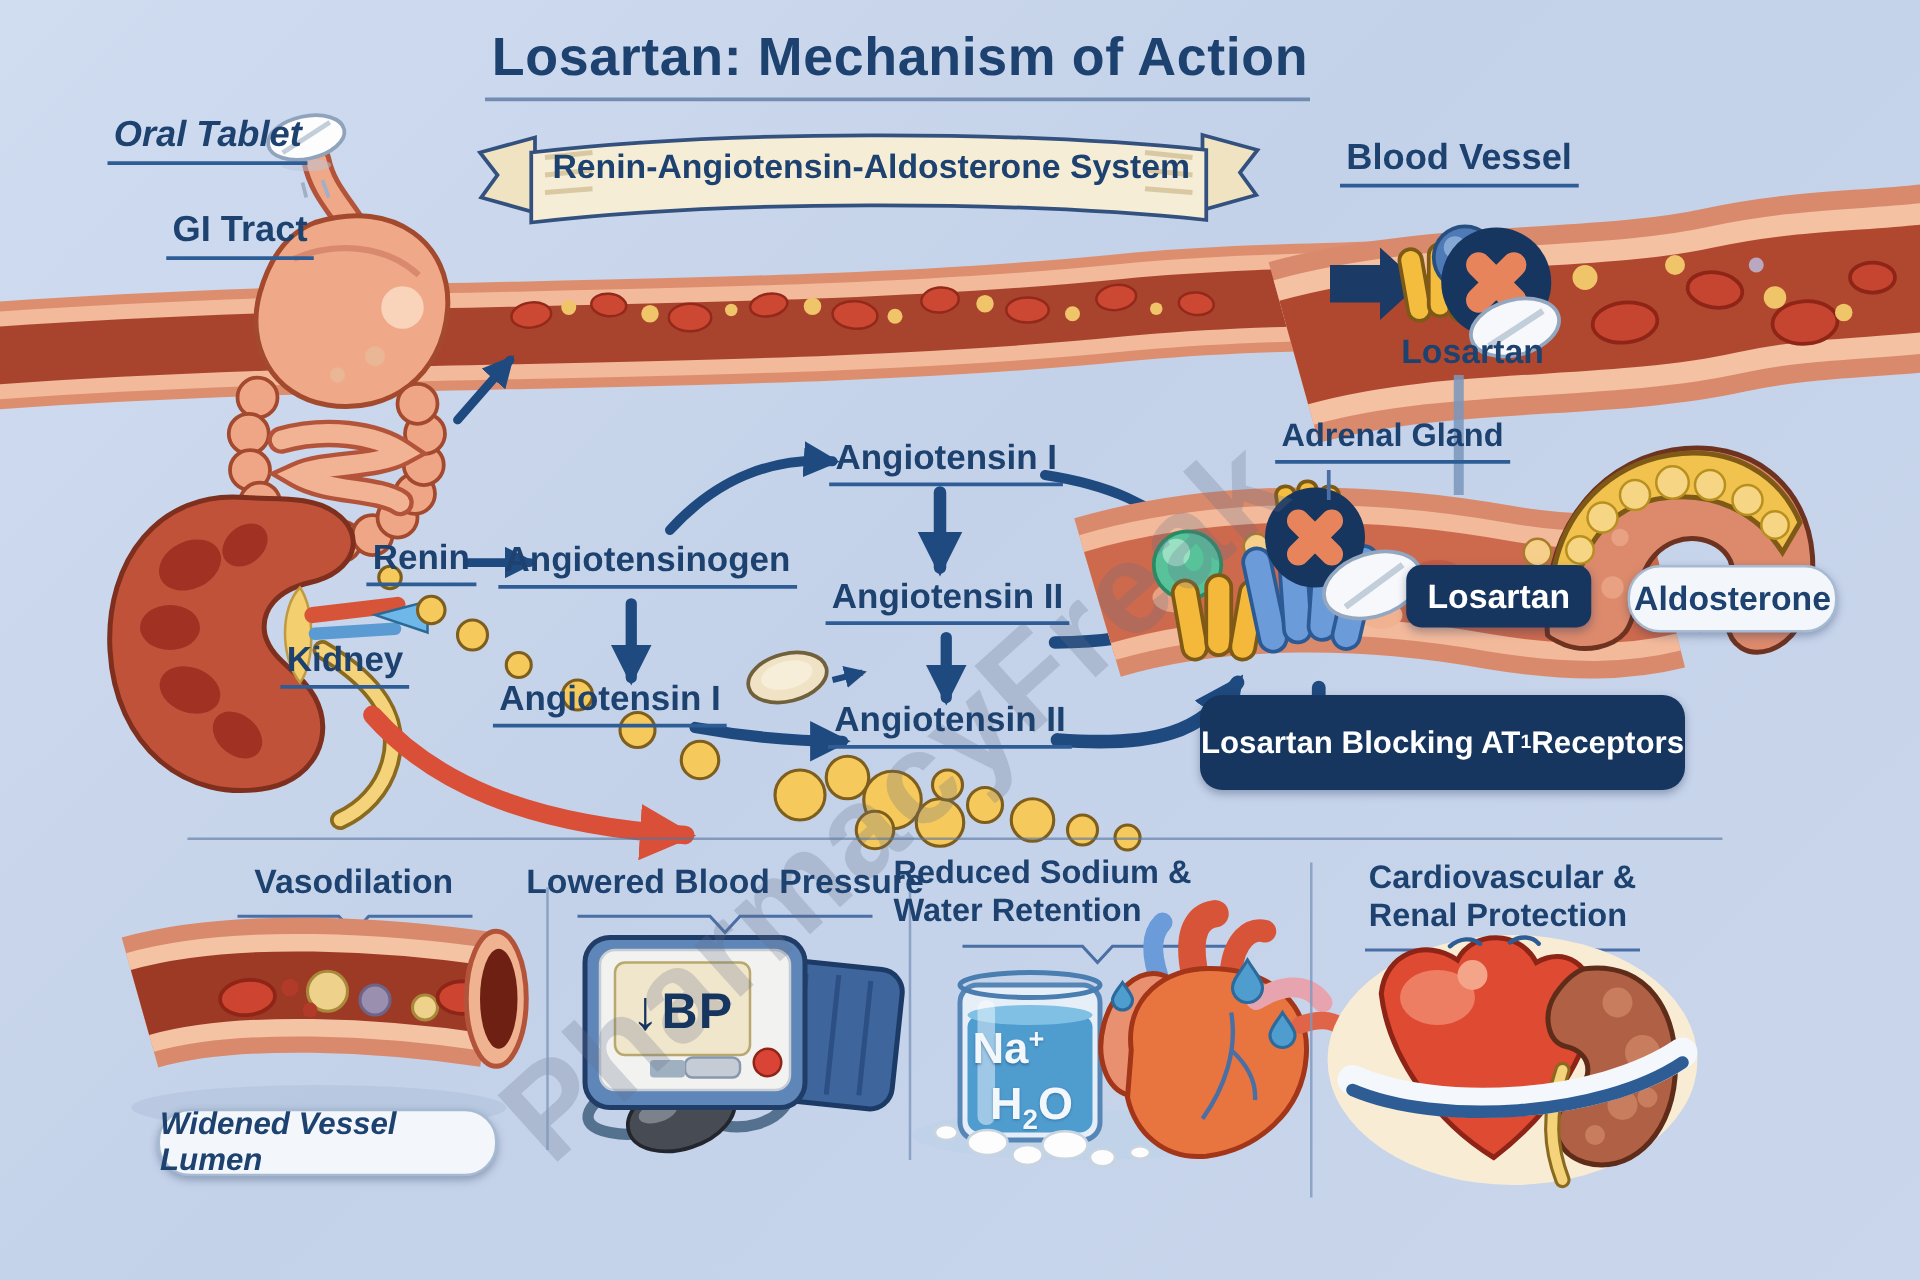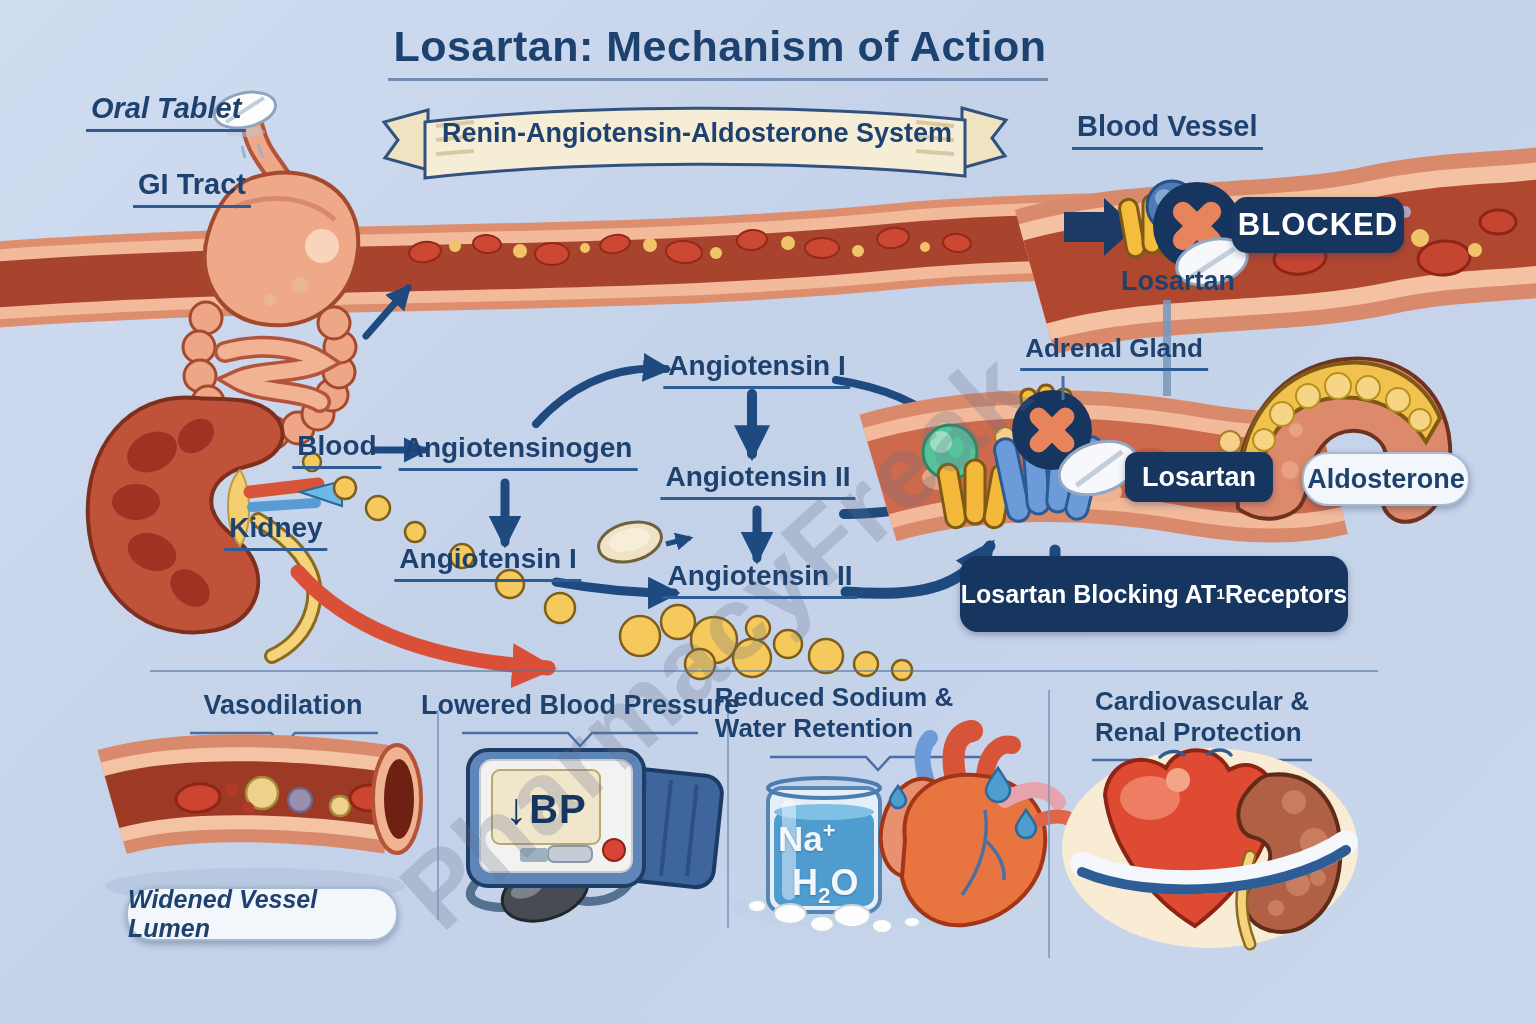--- a/index.html
+++ b/index.html
@@ -433,30 +433,29 @@
           <line x1="916" y1="151" x2="954" y2="154"></line>
     </g>
   </g>
 </svg>
 <div class="lbl cx banner-text">Renin-Angiotensin-Aldosterone System</div>
 
 <div class="lbl u" style="left:86px;top:92px;font-size:29px;font-style:italic;">Oral Tablet</div>
 <div class="lbl u" style="left:133px;top:168px;font-size:29px;">GI Tract</div>
 <div class="lbl u" style="left:1072px;top:110px;font-size:29px;">Blood Vessel</div>
 <div class="lbl u cx" style="left:276px;top:512px;font-size:28px;">Kidney</div>
-<div class="lbl u cx" style="left:337px;top:430px;font-size:28px;">Blood</div>
+<div class="lbl u cx" style="left:337px;top:430px;font-size:28px;">Renin</div>
 <div class="lbl u cx" style="left:518px;top:432px;font-size:28px;">Angiotensinogen</div>
 <div class="lbl u cx" style="left:757px;top:350px;font-size:28px;">Angiotensin I</div>
 <div class="lbl u cx" style="left:758px;top:461px;font-size:28px;">Angiotensin II</div>
 <div class="lbl u cx" style="left:488px;top:543px;font-size:28px;">Angiotensin I</div>
 <div class="lbl u cx" style="left:760px;top:560px;font-size:28px;">Angiotensin II</div>
 <div class="lbl u cx" style="left:1114px;top:333px;font-size:26px;">Adrenal Gland</div>
 <div class="lbl cx" style="left:1178px;top:266px;font-size:27px;">Losartan</div>
 
-<div class="badge navy blocked">BLOCKED</div>
 <div class="badge navy losartan-mid">Losartan</div>
 <div class="badge light aldosterone">Aldosterone</div>
 <div class="badge navy blocking">
   <span>Losartan Blocking AT</span>
       <sub>1</sub>
       <span> Receptors</span>
 </div>
 
 <div class="rule" style="left:150px;top:670px;width:1228px;height:2px;opacity:.6;"></div>
 <div class="divider" style="left:437px;top:710px;height:210px;"></div>

